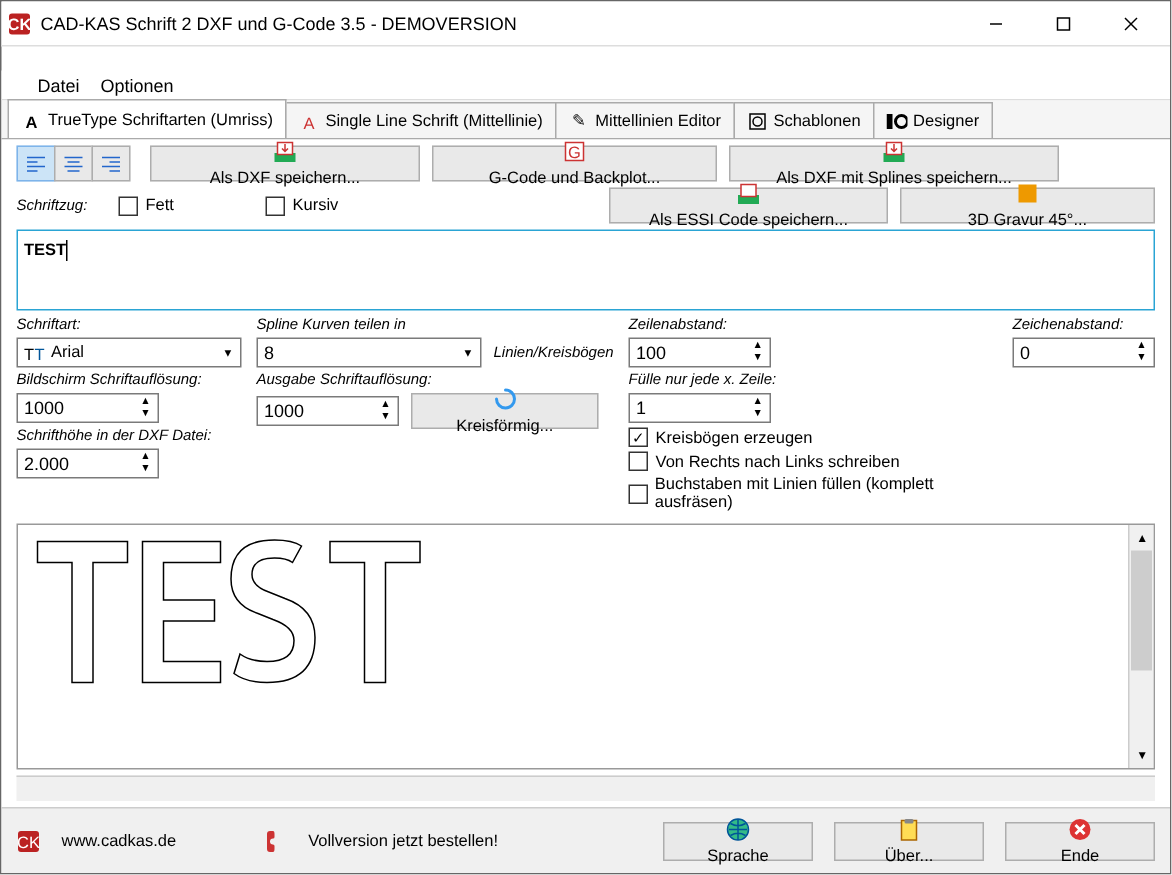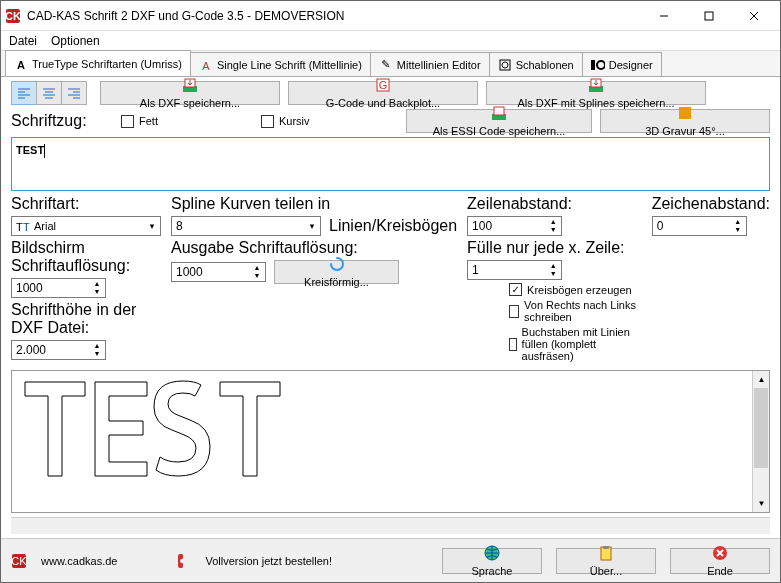--- a/index.html
+++ b/index.html
@@ -3,52 +3,52 @@
 <meta charset="utf-8">
 <style>
 * { box-sizing: border-box; margin: 0; padding: 0; font-family: "Segoe UI", Tahoma, Arial, sans-serif; font-size: 11px; }
 body { background: #f0f0f0; width: 781px; height: 583px; overflow: hidden; }
 .window { background: #fff; border: 1px solid #666; width: 781px; height: 583px; display: flex; flex-direction: column; }
 .titlebar { height: 30px; background: #fff; display: flex; align-items: center; padding: 0 4px; border-bottom: 1px solid #ddd; }
 .titlebar-icon { width: 16px; height: 16px; margin-right: 6px; }
 .titlebar-text { flex: 1; font-size: 12px; }
 .titlebar-btns { display: flex; }
 .tbbtn { width: 45px; height: 28px; display: flex; align-items: center; justify-content: center; background: transparent; border: none; }
-.menubar { height: 20px; background: #fff; display: flex; align-items: center; padding: 0 8px; gap: 14px; border-bottom: 1px solid #ddd; }
+.menubar { height: 20px; background: #fff; display: flex; align-items: center; padding: 0 24px; gap: 14px; border-bottom: 1px solid #ddd; margin-top: 16px; }
 .menu-item { font-size: 12px; cursor: default; }
 .tabbar { height: 26px; background: #f5f5f5; display: flex; align-items: flex-end; border-bottom: 1px solid #aaa; padding-left: 4px; }
 .tab { height: 24px; background: #f5f5f5; border: 1px solid #aaa; border-bottom: none; display: flex; align-items: center; padding: 0 8px; gap: 4px; margin-right: -1px; font-size: 12px; }
 .tab.active { background: #fff; height: 26px; position: relative; z-index: 1; }
 .tab-icon { width: 14px; height: 14px; display: inline-flex; align-items: center; justify-content: center; }
 .content { flex: 1; background: #fff; padding: 4px 10px; display: flex; flex-direction: column; gap: 4px; overflow: hidden; }
 .row { display: flex; align-items: center; gap: 8px; }
 .btn { height: 24px; background: #e9e9e9; border: 1px solid #adadad; display: inline-flex; align-items: center; justify-content: center; gap: 4px; padding: 0 6px; cursor: default; font-size: 12px; flex-direction: column; }
 .align-btns { display: flex; gap: 0; margin-right: 6px; }
 .align-btn { width: 26px; height: 24px; background: #e9e9e9; border: 1px solid #adadad; display: flex; align-items: center; justify-content: center; margin-right: -1px; }
 .align-btn.sel { background: #cce4f7; border-color: #7eb4ea; }
-.label { font-size: 16px; }
+.label { font-size: 10px; font-style: italic; }
 .checkbox { width: 13px; height: 13px; border: 1px solid #333; display: inline-flex; align-items: center; justify-content: center; background: #fff; margin-right: 3px; }
 .checkbox.checked::after { content: "✓"; font-size: 10px; }
 .bigbox { border: 1px solid #2aa4d4; background: #fff; height: 54px; width: 100%; padding: 4px; font-size: 13px; font-weight: bold; }
 .combo { display: flex; align-items: center; border: 1px solid #7a7a7a; background: #fff; height: 20px; }
 .combo .cval { flex: 1; padding: 0 4px; font-size: 12px; display: flex; align-items: center; gap: 4px; }
 .combo .carrow { width: 16px; text-align: center; font-size: 9px; }
 .spinbox { display: flex; align-items: center; border: 1px solid #7a7a7a; background: #fff; height: 20px; width: 95px; }
 .spinbox .sval { flex: 1; padding: 0 4px; font-size: 12px; }
 .spinbox .sarrows { width: 16px; display: flex; flex-direction: column; font-size: 7px; line-height: 8px; text-align: center; }
 .preview { flex: 1; border: 1px solid #999; background: #fff; position: relative; margin-top: 4px; overflow: hidden; }
 .preview svg { position: absolute; top: 6px; left: 8px; }
 .scrollbar-v { position: absolute; right: 0; top: 0; bottom: 0; width: 17px; background: #f0f0f0; border-left: 1px solid #ccc; }
 .scrollbar-v .thumb { position: absolute; top: 17px; left: 1px; right: 1px; height: 80px; background: #cdcdcd; }
 .scrollbar-v .arr { position: absolute; width: 17px; height: 17px; display: flex; align-items: center; justify-content: center; font-size: 8px; }
 .scrollbar-h { height: 17px; background: #f0f0f0; border-top: 1px solid #ccc; }
 .footer { height: 44px; background: #f0f0f0; border-top: 1px solid #ccc; display: flex; align-items: center; padding: 0 10px; gap: 14px; }
 .footer .btn { width: 100px; height: 26px; }
 .small-icon { width: 16px; height: 16px; }
-.check-row { display: flex; align-items: center; gap: 2px; font-size: 12px; margin-left: 42px; }
+.check-row { display: flex; align-items: center; gap: 2px; font-size: 12px; }
 .col { display: flex; flex-direction: column; gap: 3px; }
 </style>
 </head>
 <body>
 
 <div class="window">
   <div class="titlebar">
     <span class="titlebar-icon">
       <svg viewBox="0 0 16 16">
           <rect x="1" y="1" width="14" height="14" fill="#b22" rx="2"></rect>

